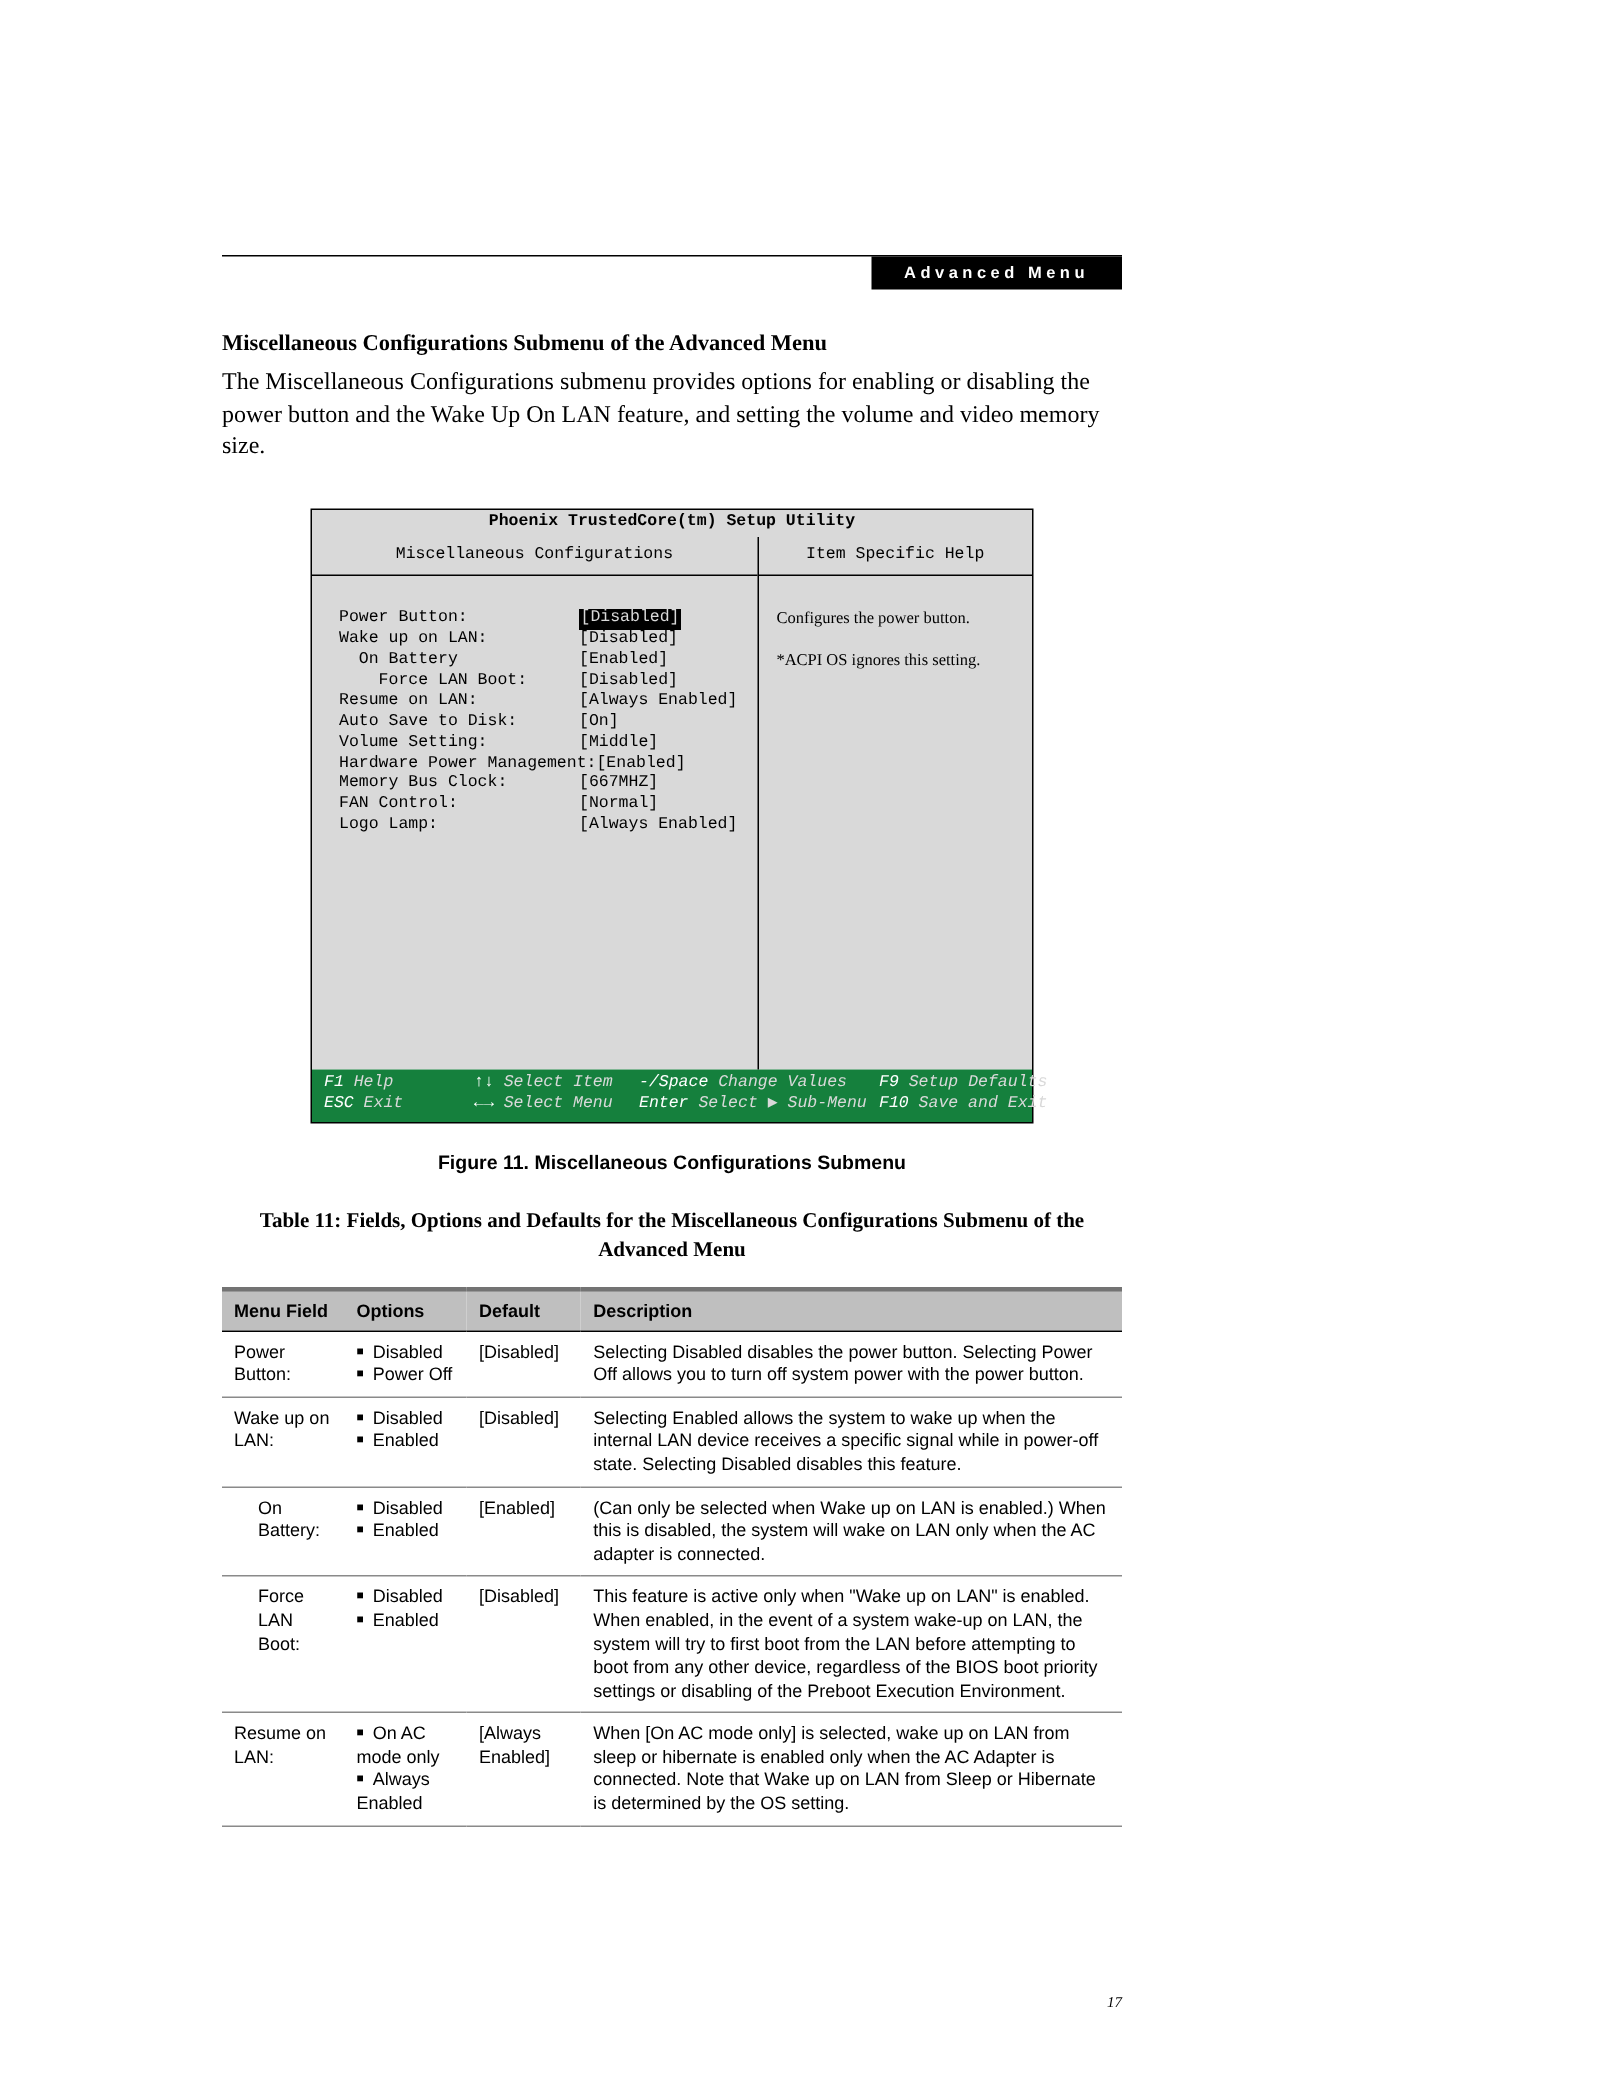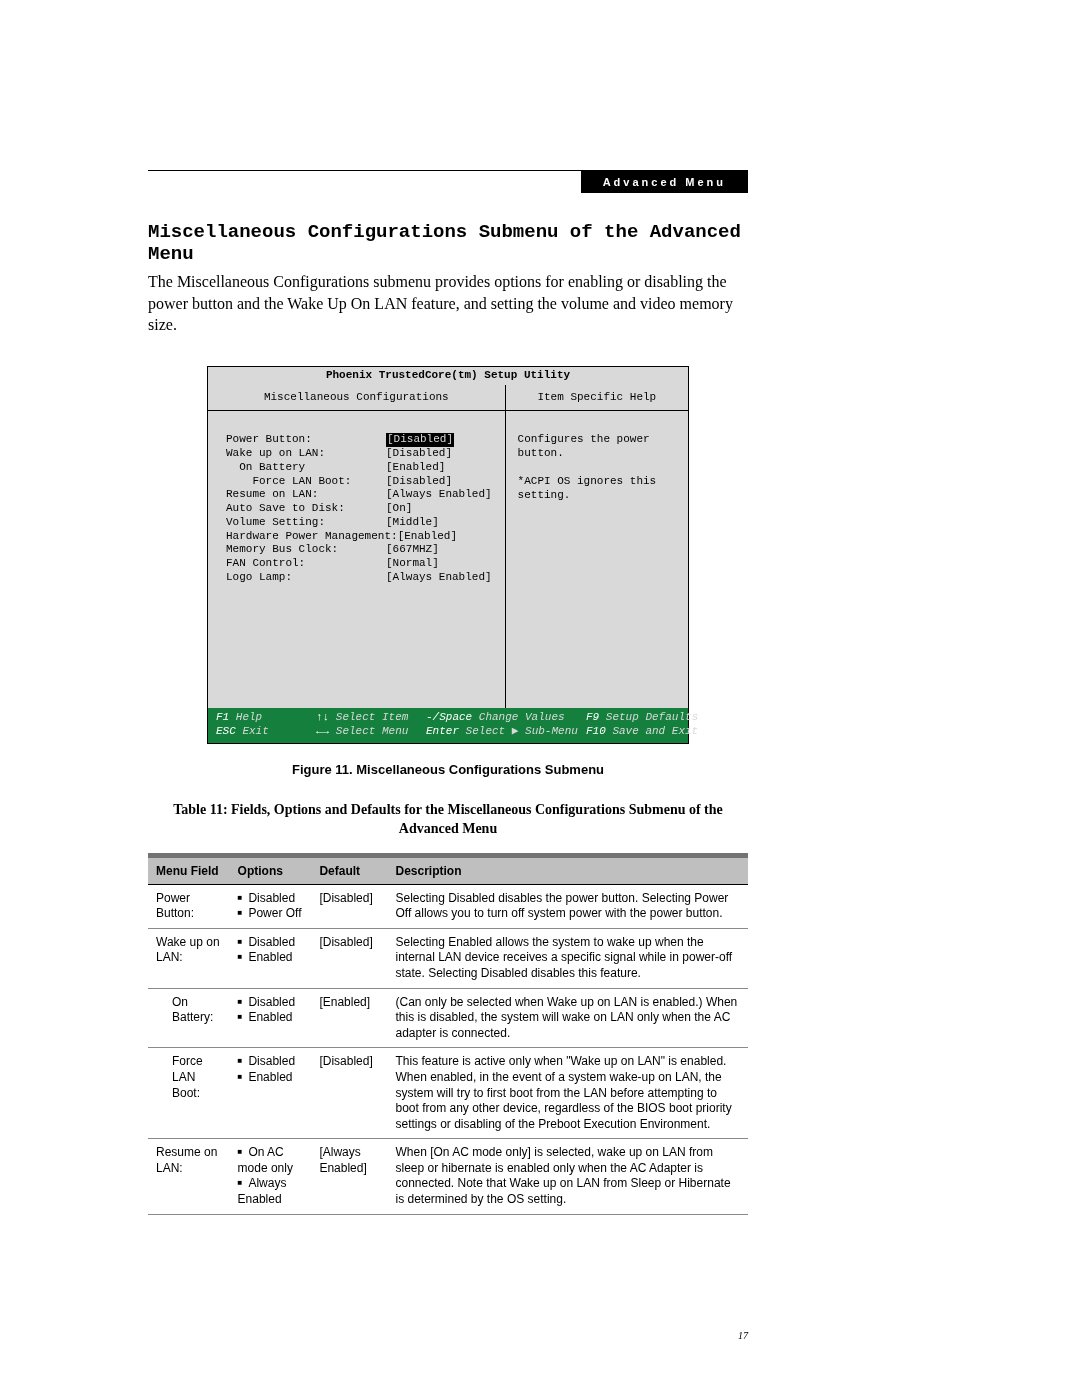--- a/index.html
+++ b/index.html
@@ -27,22 +27,22 @@
     top: 0;
     background: #000;
     color: #fff;
     padding: 5px 22px;
     font-family: Verdana, Arial, sans-serif;
     font-size: 11px;
     letter-spacing: 3px;
     font-weight: bold;
   }
   h2.section-heading {
-    font-family: Liberation Mono, monospace;
-    font-size: 19px;
+    font-family: Liberation Serif, serif;
+    font-size: 15px;
     font-weight: bold;
     margin: 0 0 6px 0;
   }
   p.body-text {
     font-family: Georgia, 'Times New Roman', serif;
     font-size: 16px;
     line-height: 1.35;
     margin: 0 0 30px 0;
   }
   
@@ -90,21 +90,22 @@
   .pane-title {
     text-align: center;
     padding: 6px 4px;
     border-bottom: 1px solid #000;
   }
   .pane-content {
     padding: 22px 10px 60px 18px;
     min-height: 215px;
   }
   .bios-right .pane-content {
-    padding: 22px 10px 60px 12px;
+    padding: 22px 10px 92px 12px;
+    font-family: Liberation Serif, serif;
   }
   .setting-row {
     display: flex;
   }
   .setting-row .lbl  { flex: 0 0 160px; white-space: pre; }
   .setting-row .val  { }
   .setting-row .highlight { background:#000; color:#d9d9d9; padding:0 1px; }
   .bios-footer {
     background: #15803d;
     color: #d9d9d9;
@@ -135,21 +136,21 @@
     width: 100%;
     border-collapse: collapse;
     font-family: Verdana, Arial, sans-serif;
     font-size: 12px;
   }
   table.spec th {
     background: #bfbfbf;
     text-align: left;
     font-weight: bold;
     padding: 6px 8px;
-    border-top: 5px solid #737373;
+    border-top: 3px solid #737373;
     border-bottom: 1px solid #000;
     margin-top: 32px;
   }
   table.spec td {
     vertical-align: top;
     padding: 6px 8px;
     border-bottom: 1px solid #8a8a8a;
     line-height: 1.3;
   }
   table.spec td.indent { padding-left: 24px; }

